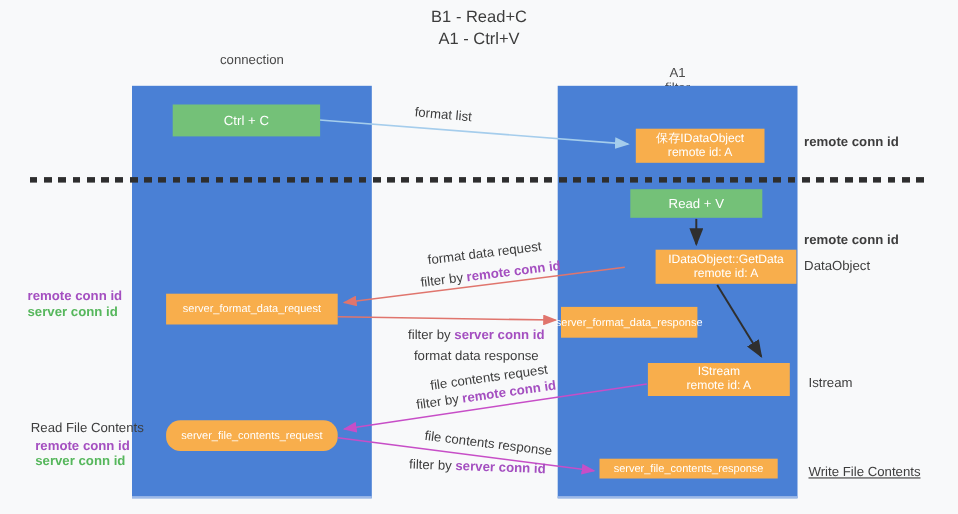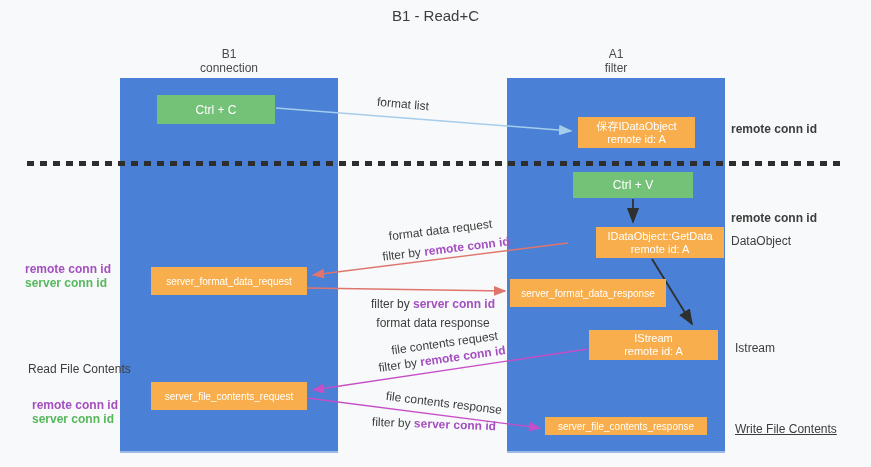--- a/index.html
+++ b/index.html
@@ -8,21 +8,21 @@
          -webkit-font-smoothing:antialiased;}
 
   .abs{position:absolute;}
 
   
   .title{top:6px;left:0;width:871px;text-align:center;font-size:15px;line-height:20px;color:#3c3c3c;}
 
   
   .col-header{top:47px;width:140px;text-align:center;font-size:12px;line-height:14px;color:#4a4a4a;}
   .col-header.left{left:159px;}
-  .col-header.right{left:546px;}
+  .col-header.right{left:546px;margin-top:12px;}
 
   
   .col{top:78px;width:218px;height:375px;background:var(--column-blue,#4a80d5);
        border-bottom:2px solid #9db9e8;box-sizing:border-box;}
   .col.left{left:120px;}
   .col.right{left:507px;}
 
   
   .divider{left:27px;top:161px;width:818px;height:5px;
            background:repeating-linear-gradient(90deg,#2e2e2e 0 7px,transparent 7px 13px);}
@@ -31,67 +31,67 @@
   svg.arrows{left:0;top:0;pointer-events:none;}
 
   
   .node{display:flex;flex-direction:column;align-items:center;justify-content:center;
         color:#fff;text-align:center;box-sizing:border-box;}
   .node.green{background:var(--node-green,#74c178);font-size:12px;}
   .node.orange{background:var(--node-orange,#f8ae4c);}
   .node .ln{line-height:13px;font-size:11px;}
   .node.single{font-size:10px;}
 
-  .n-ctrlc{left:157px;top:95px;width:118px;height:29px;}
+  .n-ctrlc{left:157px;top:95px;width:134px;height:29px;}
   .n-save{left:578px;top:117px;width:117px;height:31px;}
   .n-ctrlv{left:573px;top:172px;width:120px;height:26px;}
   .n-getdata{left:570px;top:227px;width:128px;height:31px;margin-left:26px;}
   .n-freq{left:151px;top:267px;width:156px;height:28px;}
-  .n-fresp{left:510px;top:279px;width:156px;height:28px;}
+  .n-fresp{left:510px;top:279px;width:124px;height:28px;}
   .n-istream{left:589px;top:330px;width:129px;height:30px;}
-  .n-filereq{left:151px;top:382px;width:156px;height:28px;}
+  .n-filereq{left:151px;top:382px;width:156px;height:28px;border-radius:13px;}
   .n-fileresp{left:545px;top:417px;width:162px;height:18px;}
 
   
   .elabel{font-size:12px;color:#3d3d3d;text-align:center;white-space:nowrap;}
   .purple{color:var(--text-purple,#a44fc0);font-weight:bold;}
   .greent{color:var(--text-green,#56b75c);font-weight:bold;}
   .l-formatlist{left:358px;top:97px;width:90px;transform:rotate(5deg);}
   .l-fdr{left:378px;top:223px;width:125px;transform:rotate(-7deg);}
   .l-fby1{left:372px;top:242px;width:148px;transform:rotate(-7deg);}
   .l-fdresp{left:368px;top:276px;width:130px;margin-top:40px;}
   .l-fby2{left:368px;top:297px;width:130px;}
   .l-fcr{left:382px;top:336px;width:125px;transform:rotate(-8deg);}
   .l-fby3{left:368px;top:352px;width:148px;transform:rotate(-8deg);}
   .l-fcresp{left:378px;top:396px;width:132px;transform:rotate(7deg);}
   .l-fby4{left:368px;top:417px;width:132px;transform:rotate(2deg);}
 
   
   .side{font-size:12px;color:#3d3d3d;white-space:nowrap;}
   .side .row{line-height:14px;}
   .s-left-top{left:25px;top:262px;}
-  .s-readfile{left:28px;top:362px;}
+  .s-readfile{left:28px;top:382px;}
   .s-left-bottom{left:32px;top:398px;}
   .s-remote1{left:731px;top:122px;}
   .s-remote2{left:731px;top:211px;}
   .s-dataobject{left:731px;top:234px;}
   .s-istream{left:735px;top:341px;}
   .s-writefile{left:735px;top:422px;text-decoration:underline;}
 </style>
 </head>
 <body>
 
 <div id="stage">
 
   <div class="abs title">
     <div>B1 - Read+C</div>
+    <div>A1 - Ctrl+V</div>
   </div>
 
   <div class="abs col-header left">
-    <div>B1</div>
     <div>connection</div>
   </div>
   <div class="abs col-header right">
     <div>A1</div>
     <div>filter</div>
   </div>
 
   <div class="abs col left"></div>
   <div class="abs col right"></div>
 
@@ -124,21 +124,21 @@
   <div class="abs node green n-ctrlc">
     <span>Ctrl + C</span>
   </div>
 
   <div class="abs node orange n-save">
     <span class="ln">保存IDataObject</span>
     <span class="ln">remote id: A</span>
   </div>
 
   <div class="abs node green n-ctrlv">
-    <span>Ctrl + V</span>
+    <span>Read + V</span>
   </div>
 
   <div class="abs node orange n-getdata">
     <span class="ln">IDataObject::GetData</span>
     <span class="ln">remote id: A</span>
   </div>
 
   <div class="abs node orange single n-freq">
     <span>server_format_data_request</span>
   </div>

